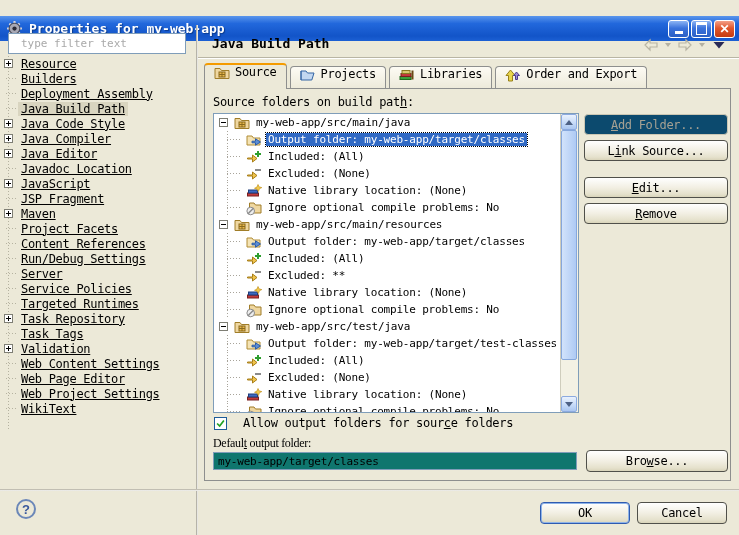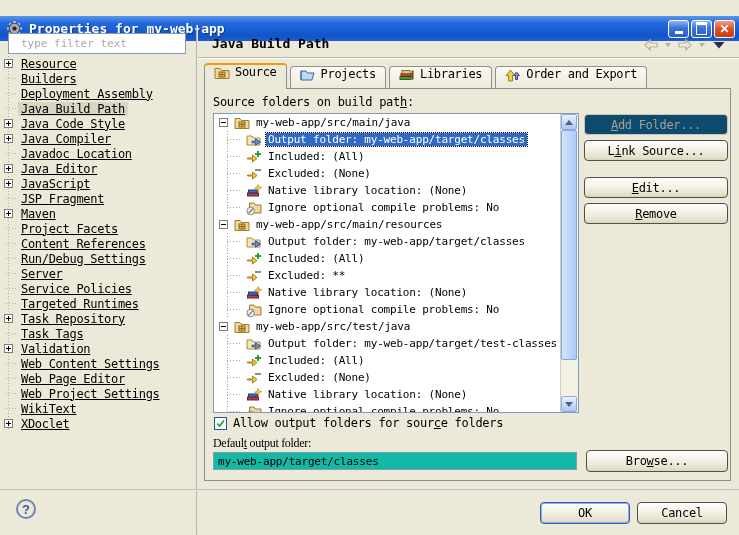--- a/index.html
+++ b/index.html
@@ -90,28 +90,28 @@
   .xp-btn{position:absolute;box-sizing:border-box;border:1px solid #50504A;border-radius:4px;
           background:linear-gradient(180deg,#FFFFFF,#F2EFE3 50%,#E5E1CC 85%,#D9D4BA);
           font:12px "DejaVu Sans Mono",monospace;letter-spacing:-0.3px;color:#000;cursor:default;}
   .xp-btn:disabled{color:#A5A193;border-color:#CBC7B4;background:#0c4a6e;}
   .xp-btn.default{border-color:#2F5BB0;box-shadow:inset 0 0 0 1px #8FB4E8;}
   .action-btn{left:379px;width:144px;height:21px;}
   .browse{left:381px;top:361px;width:142px;height:22px;}
   .ok{left:540px;top:502px;width:90px;height:22px;}
   .cancel{left:637px;top:502px;width:90px;height:22px;}
   
-  .cbrow{position:absolute;left:9px;top:327px;display:flex;align-items:center;gap:6px;font-size:12px;
+  .cbrow{position:absolute;left:9px;top:327px;display:flex;align-items:center;gap:16px;font-size:12px;
          letter-spacing:-0.3px;}
   .cb{width:13px;height:13px;box-sizing:border-box;border:1px solid #1D5C99;background:#fff;flex:none;
       display:flex;align-items:center;justify-content:center;}
   .cb svg{width:11px;height:11px;display:block;}
   .def-label{position:absolute;left:8px;top:347px;font-size:12px;letter-spacing:-0.3px;font-family:Liberation Serif, serif;}
   .def-input{position:absolute;left:8px;top:363px;width:364px;height:18px;box-sizing:border-box;
-             border:1px solid #7F9DB9;background:#14b8a6;font:11px "DejaVu Sans Mono",monospace;
+             border:1px solid #7F9DB9;background:#0f766e;font:11px "DejaVu Sans Mono",monospace;
              padding:1px 4px;letter-spacing:-0.2px;}
   
   .footsep{position:absolute;left:0;right:0;top:489px;height:2px;
            background:linear-gradient(180deg,#ACA899,#FFFFFF);}
   .help{position:absolute;left:16px;top:499px;width:20px;height:20px;border-radius:50%;
         border:2px solid #6B87B8;box-sizing:border-box;display:flex;align-items:center;justify-content:center;
         color:#39589C;font-weight:bold;font-size:13px;background:transparent;padding:0;}
   u{text-decoration:underline;}
 </style>
 </head>
@@ -178,39 +178,39 @@
       <div class="srow">
         <span class="exp">
           <svg viewBox="0 0 9 9">
             <rect x="0.5" y="0.5" width="8" height="8" fill="#fff" stroke="#7E7E74"></rect>
             <path d="M2 4.5h5M4.5 2v5" stroke="#000"></path>
           </svg>
         </span>
         <span class="slabel">Java Compiler</span>
       </div>
       <div class="srow">
+        <span class="exp">
+          <svg viewBox="0 0 9 9">
+            <rect x="0.5" y="0.5" width="8" height="8" fill="#fff" stroke="#7E7E74"></rect>
+            <path d="M2 4.5h5M4.5 2v5" stroke="#000"></path>
+          </svg>
+        </span>
+        <span class="slabel">Java Editor</span>
+      </div>
+      <div class="srow">
         <span class="stub"></span>
         <span class="slabel">Javadoc Location</span>
       </div>
       <div class="srow">
         <span class="exp">
           <svg viewBox="0 0 9 9">
             <rect x="0.5" y="0.5" width="8" height="8" fill="#fff" stroke="#7E7E74"></rect>
             <path d="M2 4.5h5M4.5 2v5" stroke="#000"></path>
           </svg>
         </span>
-        <span class="slabel">Java Editor</span>
-      </div>
-      <div class="srow">
-        <span class="exp">
-          <svg viewBox="0 0 9 9">
-            <rect x="0.5" y="0.5" width="8" height="8" fill="#fff" stroke="#7E7E74"></rect>
-            <path d="M2 4.5h5M4.5 2v5" stroke="#000"></path>
-          </svg>
-        </span>
         <span class="slabel">JavaScript</span>
       </div>
       <div class="srow">
         <span class="stub"></span>
         <span class="slabel">JSP Fragment</span>
       </div>
       <div class="srow">
         <span class="exp">
           <svg viewBox="0 0 9 9">
             <rect x="0.5" y="0.5" width="8" height="8" fill="#fff" stroke="#7E7E74"></rect>
@@ -273,29 +273,20 @@
         <span class="stub"></span>
         <span class="slabel">Web Page Editor</span>
       </div>
       <div class="srow">
         <span class="stub"></span>
         <span class="slabel">Web Project Settings</span>
       </div>
       <div class="srow">
         <span class="stub"></span>
         <span class="slabel">WikiText</span>
-      </div>
-      <div class="srow">
-        <span class="exp">
-          <svg viewBox="0 0 9 9">
-            <rect x="0.5" y="0.5" width="8" height="8" fill="#fff" stroke="#7E7E74"></rect>
-            <path d="M2 4.5h5M4.5 2v5" stroke="#000"></path>
-          </svg>
-        </span>
-        <span class="slabel">XDoclet</span>
       </div>
     </div>
   <div class="vdiv"></div>
 
   <div class="rightpanel">
     <span class="phead-title">Java Build Path</span>
     <div class="nav">
       <span class="icon">
           <svg viewBox="0 0 16 16">
             <path d="M7 3 2 8l5 5v-3h7V6H7z" fill="#EDEAD8" stroke="#B9B5A3" stroke-width="1.2"></path>

